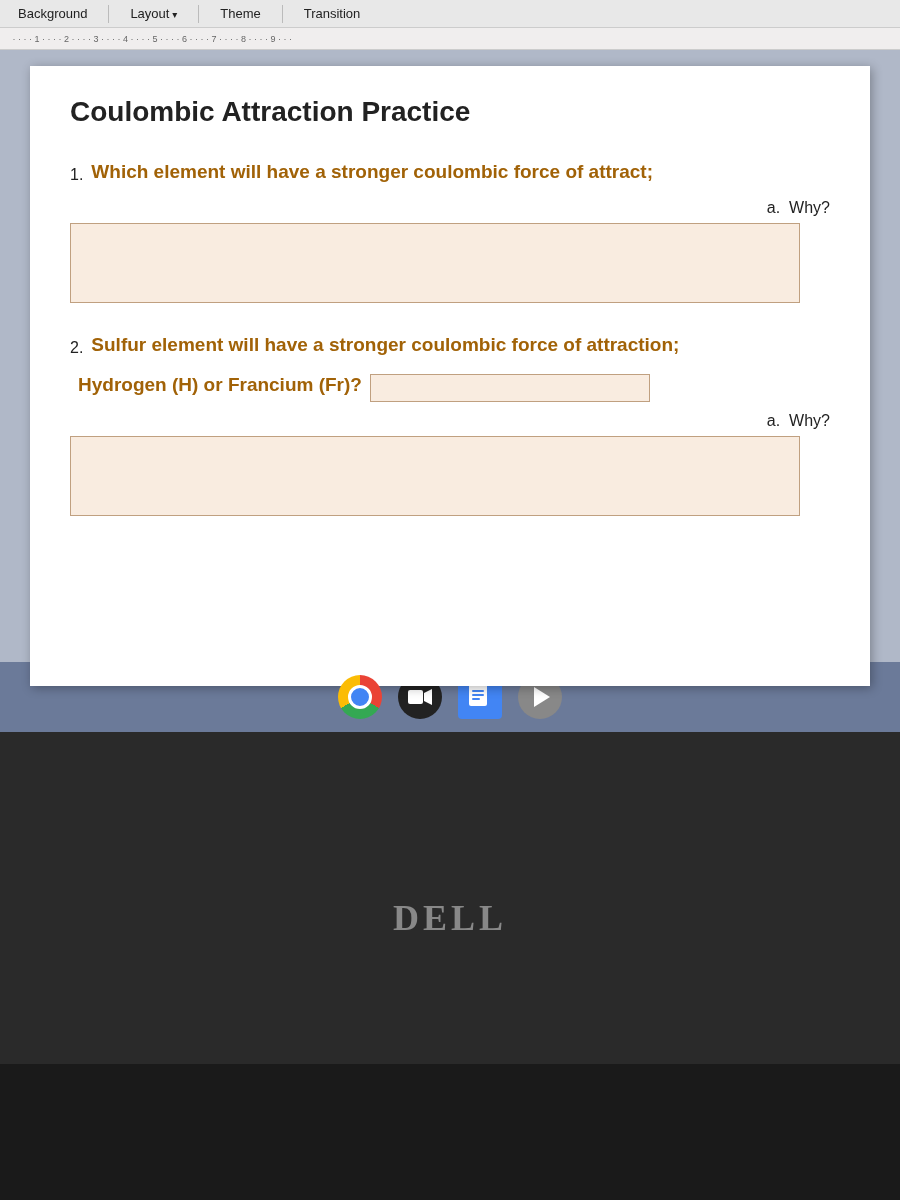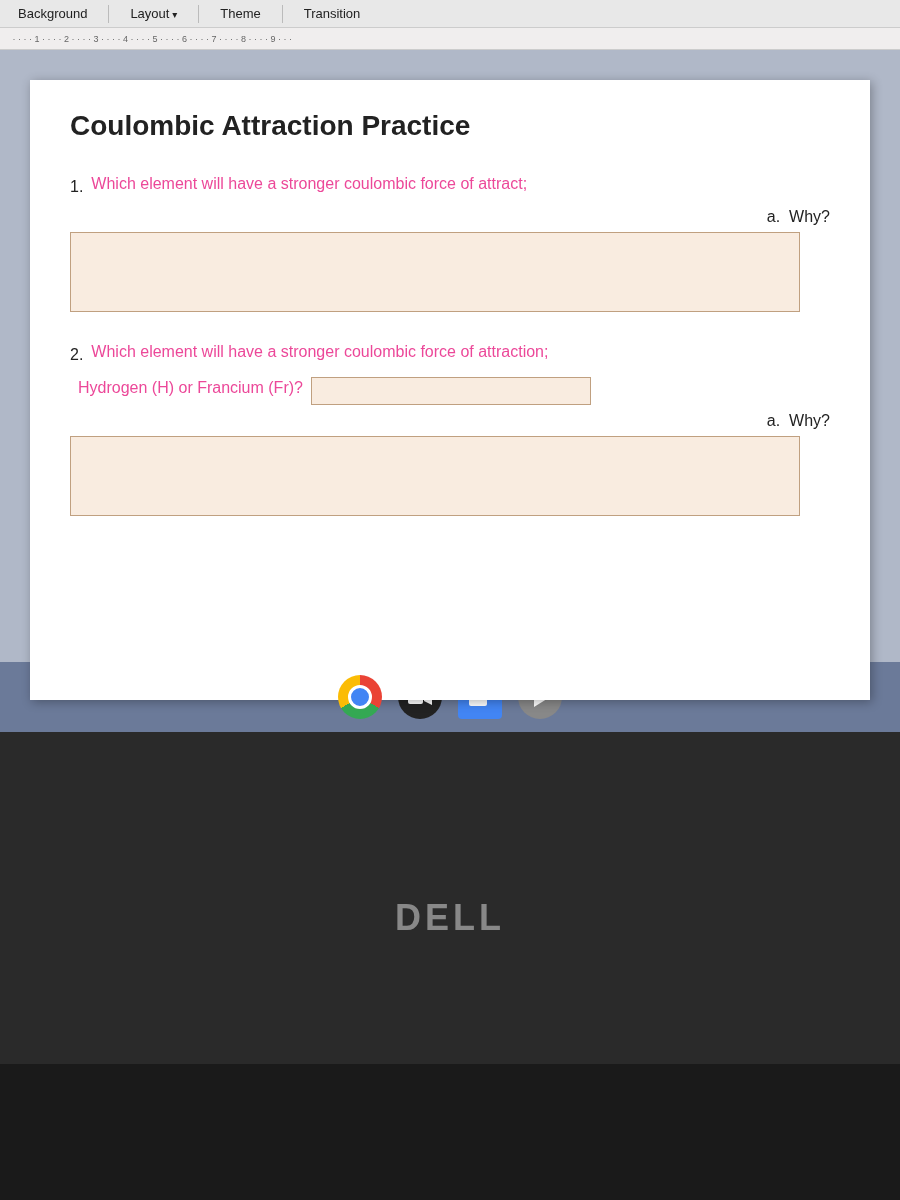--- a/index.html
+++ b/index.html
@@ -40,21 +40,21 @@
     .menu-separator {
       width: 1px;
       height: 18px;
       background: #bbb;
       margin: 0 2px;
     }
 
     
     .slide-area {
       background: #b0b8c8;
-      padding: 30px;
+      padding: 16px;
       height: 612px;
       display: flex;
       align-items: flex-start;
       justify-content: center;
     }
 
     
     .slide {
       background: #ffffff;
       width: 840px;
@@ -70,24 +70,25 @@
       color: #222;
       margin-bottom: 30px;
       font-family: 'Segoe UI', Arial, sans-serif;
     }
 
     .question-block {
       margin-bottom: 28px;
     }
 
     .question-text {
-      font-size: 16px;
-      color: #ec4899;
+      font-size: 19px;
+      color: #a16207;
       line-height: 1.5;
       margin-bottom: 6px;
+      font-weight: bold;
     }
 
     .question-row {
       display: flex;
       align-items: center;
       gap: 8px;
       flex-wrap: wrap;
       margin-bottom: 6px;
     }
 
@@ -184,21 +185,21 @@
       align-items: center;
       justify-content: center;
       position: relative;
     }
 
     .dell-logo {
       color: #888;
       font-size: 36px;
       font-weight: 700;
       letter-spacing: 4px;
-      font-family: Liberation Sans, sans-serif;
+      font-family: Liberation Serif, serif;
       margin-bottom: 80px;
     }
 
     
     .keyboard-area {
       background: #1a1a1a;
       height: 120px;
       width: 100%;
       position: absolute;
       bottom: 0;
@@ -248,21 +249,21 @@
         </span>
       </div>
       <div class="sub-question">a.&nbsp; Why?</div>
       <div class="answer-input-long"></div>
     </div>
 
     <div class="question-block">
       <div class="question-row">
         <span class="question-number">2.</span>
         <span class="question-text">
-          <span>Which element will have a stronger coulombic force of attraction;</span>
+          <span>Sulfur element will have a stronger coulombic force of attraction;</span>
         </span>
       </div>
       <div class="question-row">
         <span style="margin-left:8px;" class="question-text">Hydrogen (H) or Francium (Fr)?</span>
         <div class="answer-input-short"></div>
       </div>
       <div class="sub-question">a.&nbsp; Why?</div>
       <div class="answer-input-long"></div>
     </div>
 

